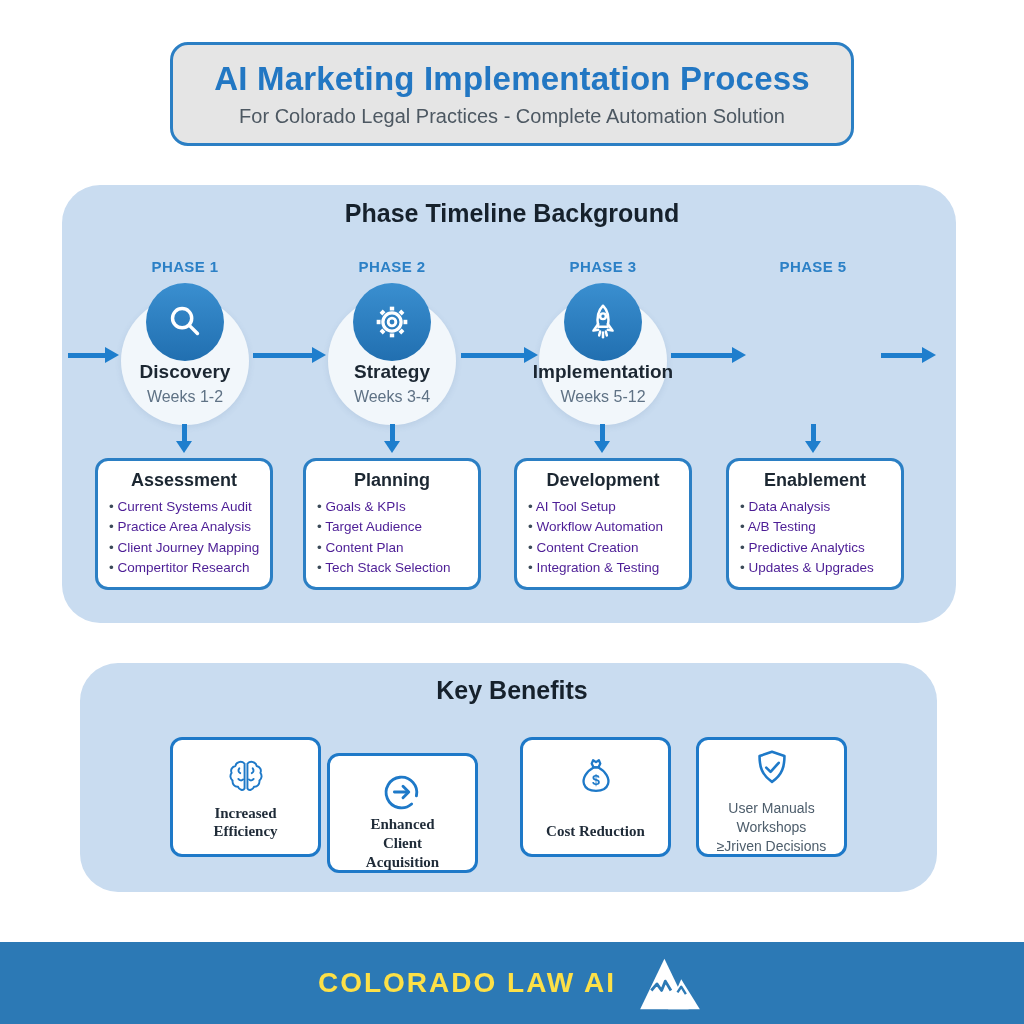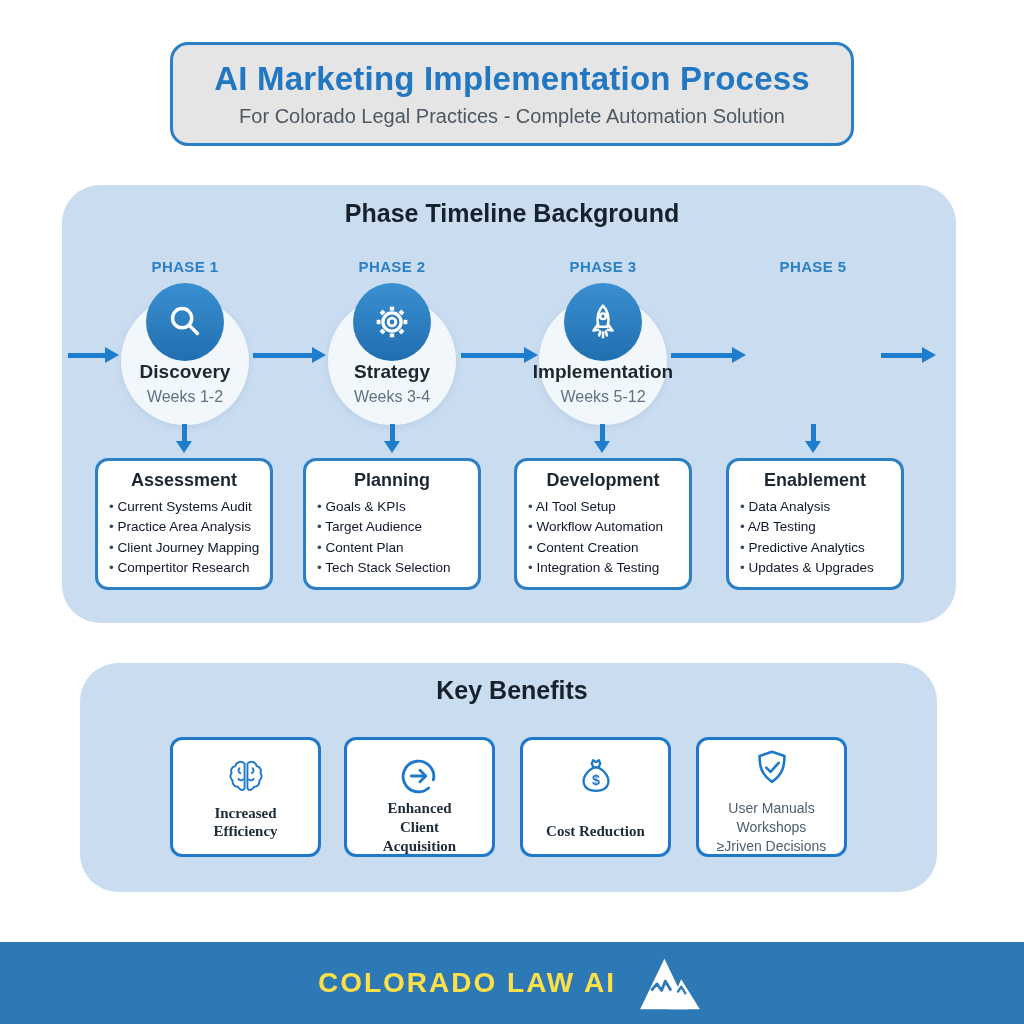--- a/index.html
+++ b/index.html
@@ -43,21 +43,21 @@
     border-left:14px solid #1e7ecd;border-top:8.5px solid transparent;border-bottom:8.5px solid transparent;}
   .v-arrow{position:absolute;width:5px;background:#1e7ecd;}
   .v-arrow::after{content:"";position:absolute;bottom:-11px;left:-6px;width:0;height:0;
     border-top:12px solid #1e7ecd;border-left:8.5px solid transparent;border-right:8.5px solid transparent;}
 
   
   .detail-box{position:absolute;top:458px;width:178px;height:132px;background:#ffffff;
     border:3px solid #2b7fc4;border-radius:13px;box-sizing:border-box;}
   .detail-title{text-align:center;font-size:18px;font-weight:bold;color:#1c2732;margin-top:9px;}
   .detail-list{margin-top:6px;padding-left:11px;text-align:left;}
-  .bullet{font-size:13.5px;color:#0f172a;line-height:1.5;white-space:nowrap;}
+  .bullet{font-size:13.5px;color:#4c1d95;line-height:1.5;white-space:nowrap;}
   .bullet::before{content:"• ";color:#3b4a58;}
 
   
   .card{position:absolute;top:737px;width:151px;height:120px;background:#ffffff;
     border:3px solid #1e79c8;border-radius:12px;box-sizing:border-box;
     display:flex;flex-direction:column;align-items:center;}
   .card-icon{margin-top:13px;height:48px;display:flex;align-items:center;}
   .card-icon svg{width:46px;height:46px;}
   .card-label{margin-top:auto;margin-bottom:13px;text-align:center;
     font-size:15px;font-weight:bold;color:#1f2b38;line-height:1.25;padding:0 19px;font-family:Liberation Serif, serif;}
@@ -208,21 +208,21 @@
         <path d="M25.5 10 C29 6.5 34.5 8.5 35 12.5 C38.5 13 40.5 16.5 39 19.8 C41 22 40.5 26 38 27.8 C38.5 31.5 35.8 34.5 32.3 34.2 C31.3 37.6 27 38.6 25.5 36 Z"></path>
         <path d="M17 15 C15.5 17 16 19 18 20"></path>
         <path d="M31 15 C32.5 17 32 19 30 20"></path>
         <path d="M16 26 C17.5 28 19.5 28 21 26.5"></path>
         <path d="M32 26 C30.5 28 28.5 28 27 26.5"></path>
       </svg>
     </div>
     <div class="card-label">Increased Efficiency</div>
   </div>
 
-  <div class="card" style="left:344px;">
+  <div class="card" style="left:327px;margin-top:16px;">
     <div class="card-icon">
       <svg viewBox="0 0 48 48" fill="none" stroke="#1e79c8" stroke-width="3" stroke-linecap="round" stroke-linejoin="round">
         <path d="M33 36.5 A16 16 0 1 1 38 28"></path>
         <line x1="15" y1="24" x2="29" y2="24"></line>
         <polyline points="24,18 30,24 24,30"></polyline>
       </svg>
     </div>
     <div class="card-label">Enhanced Client Acquisition</div>
   </div>
 

